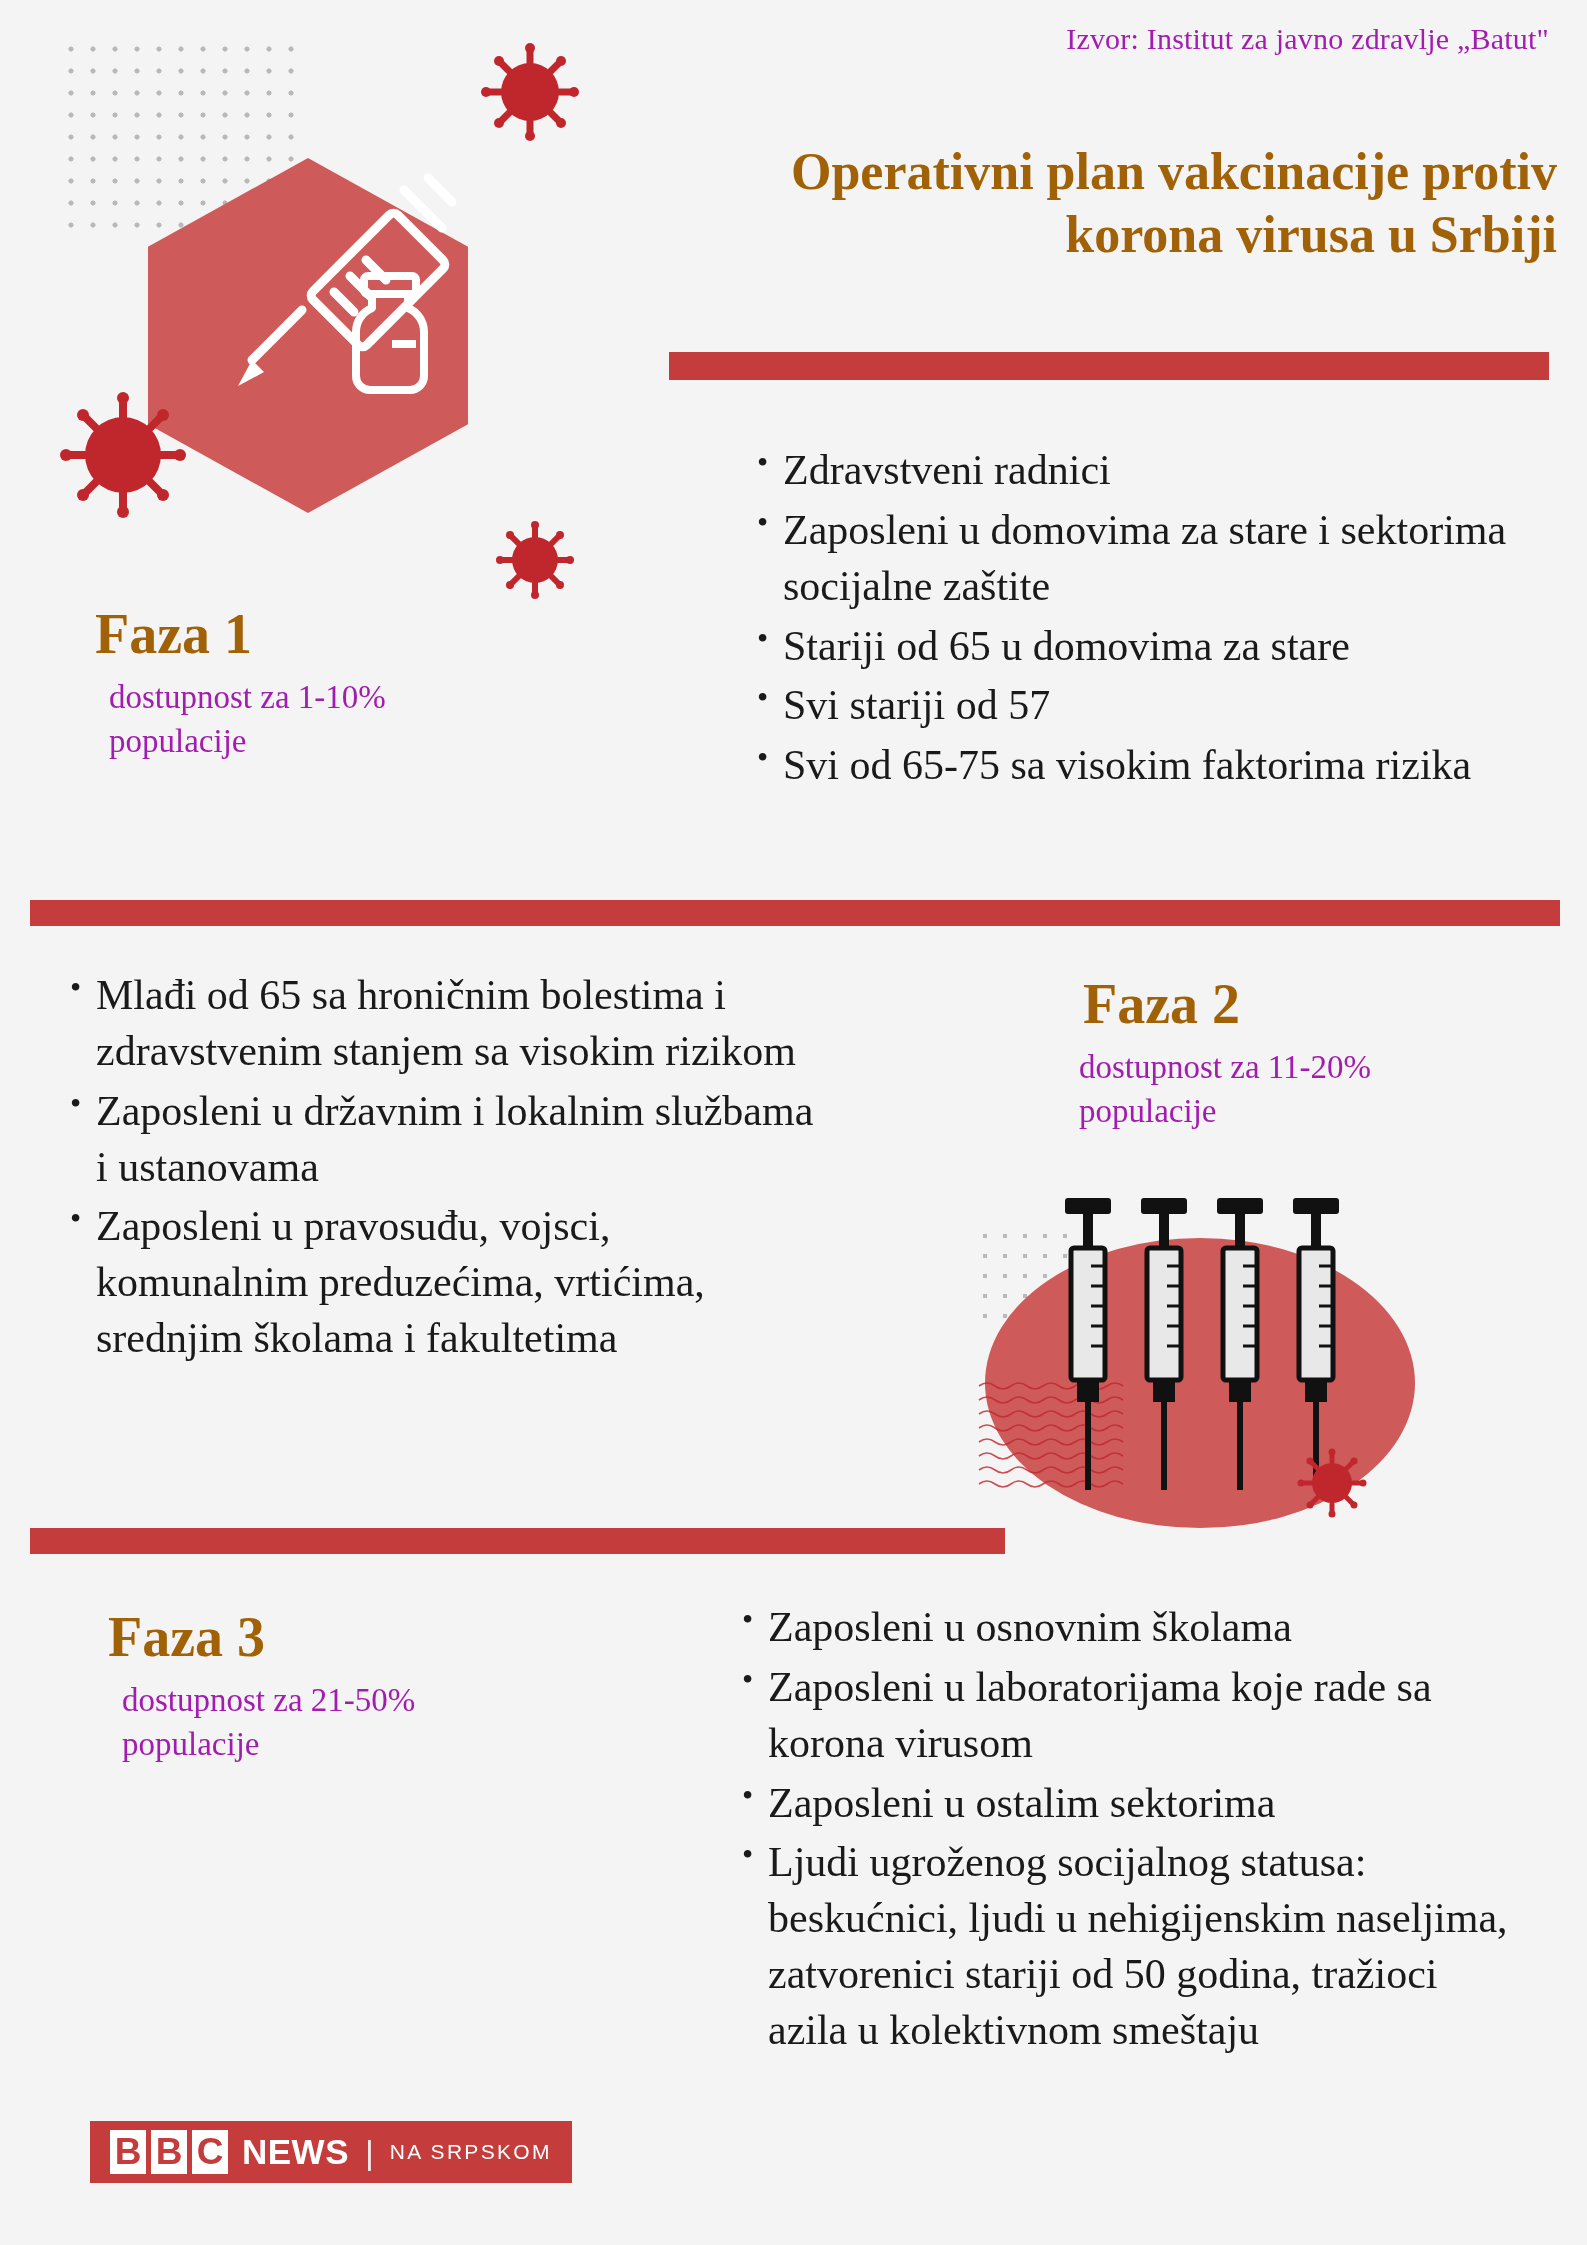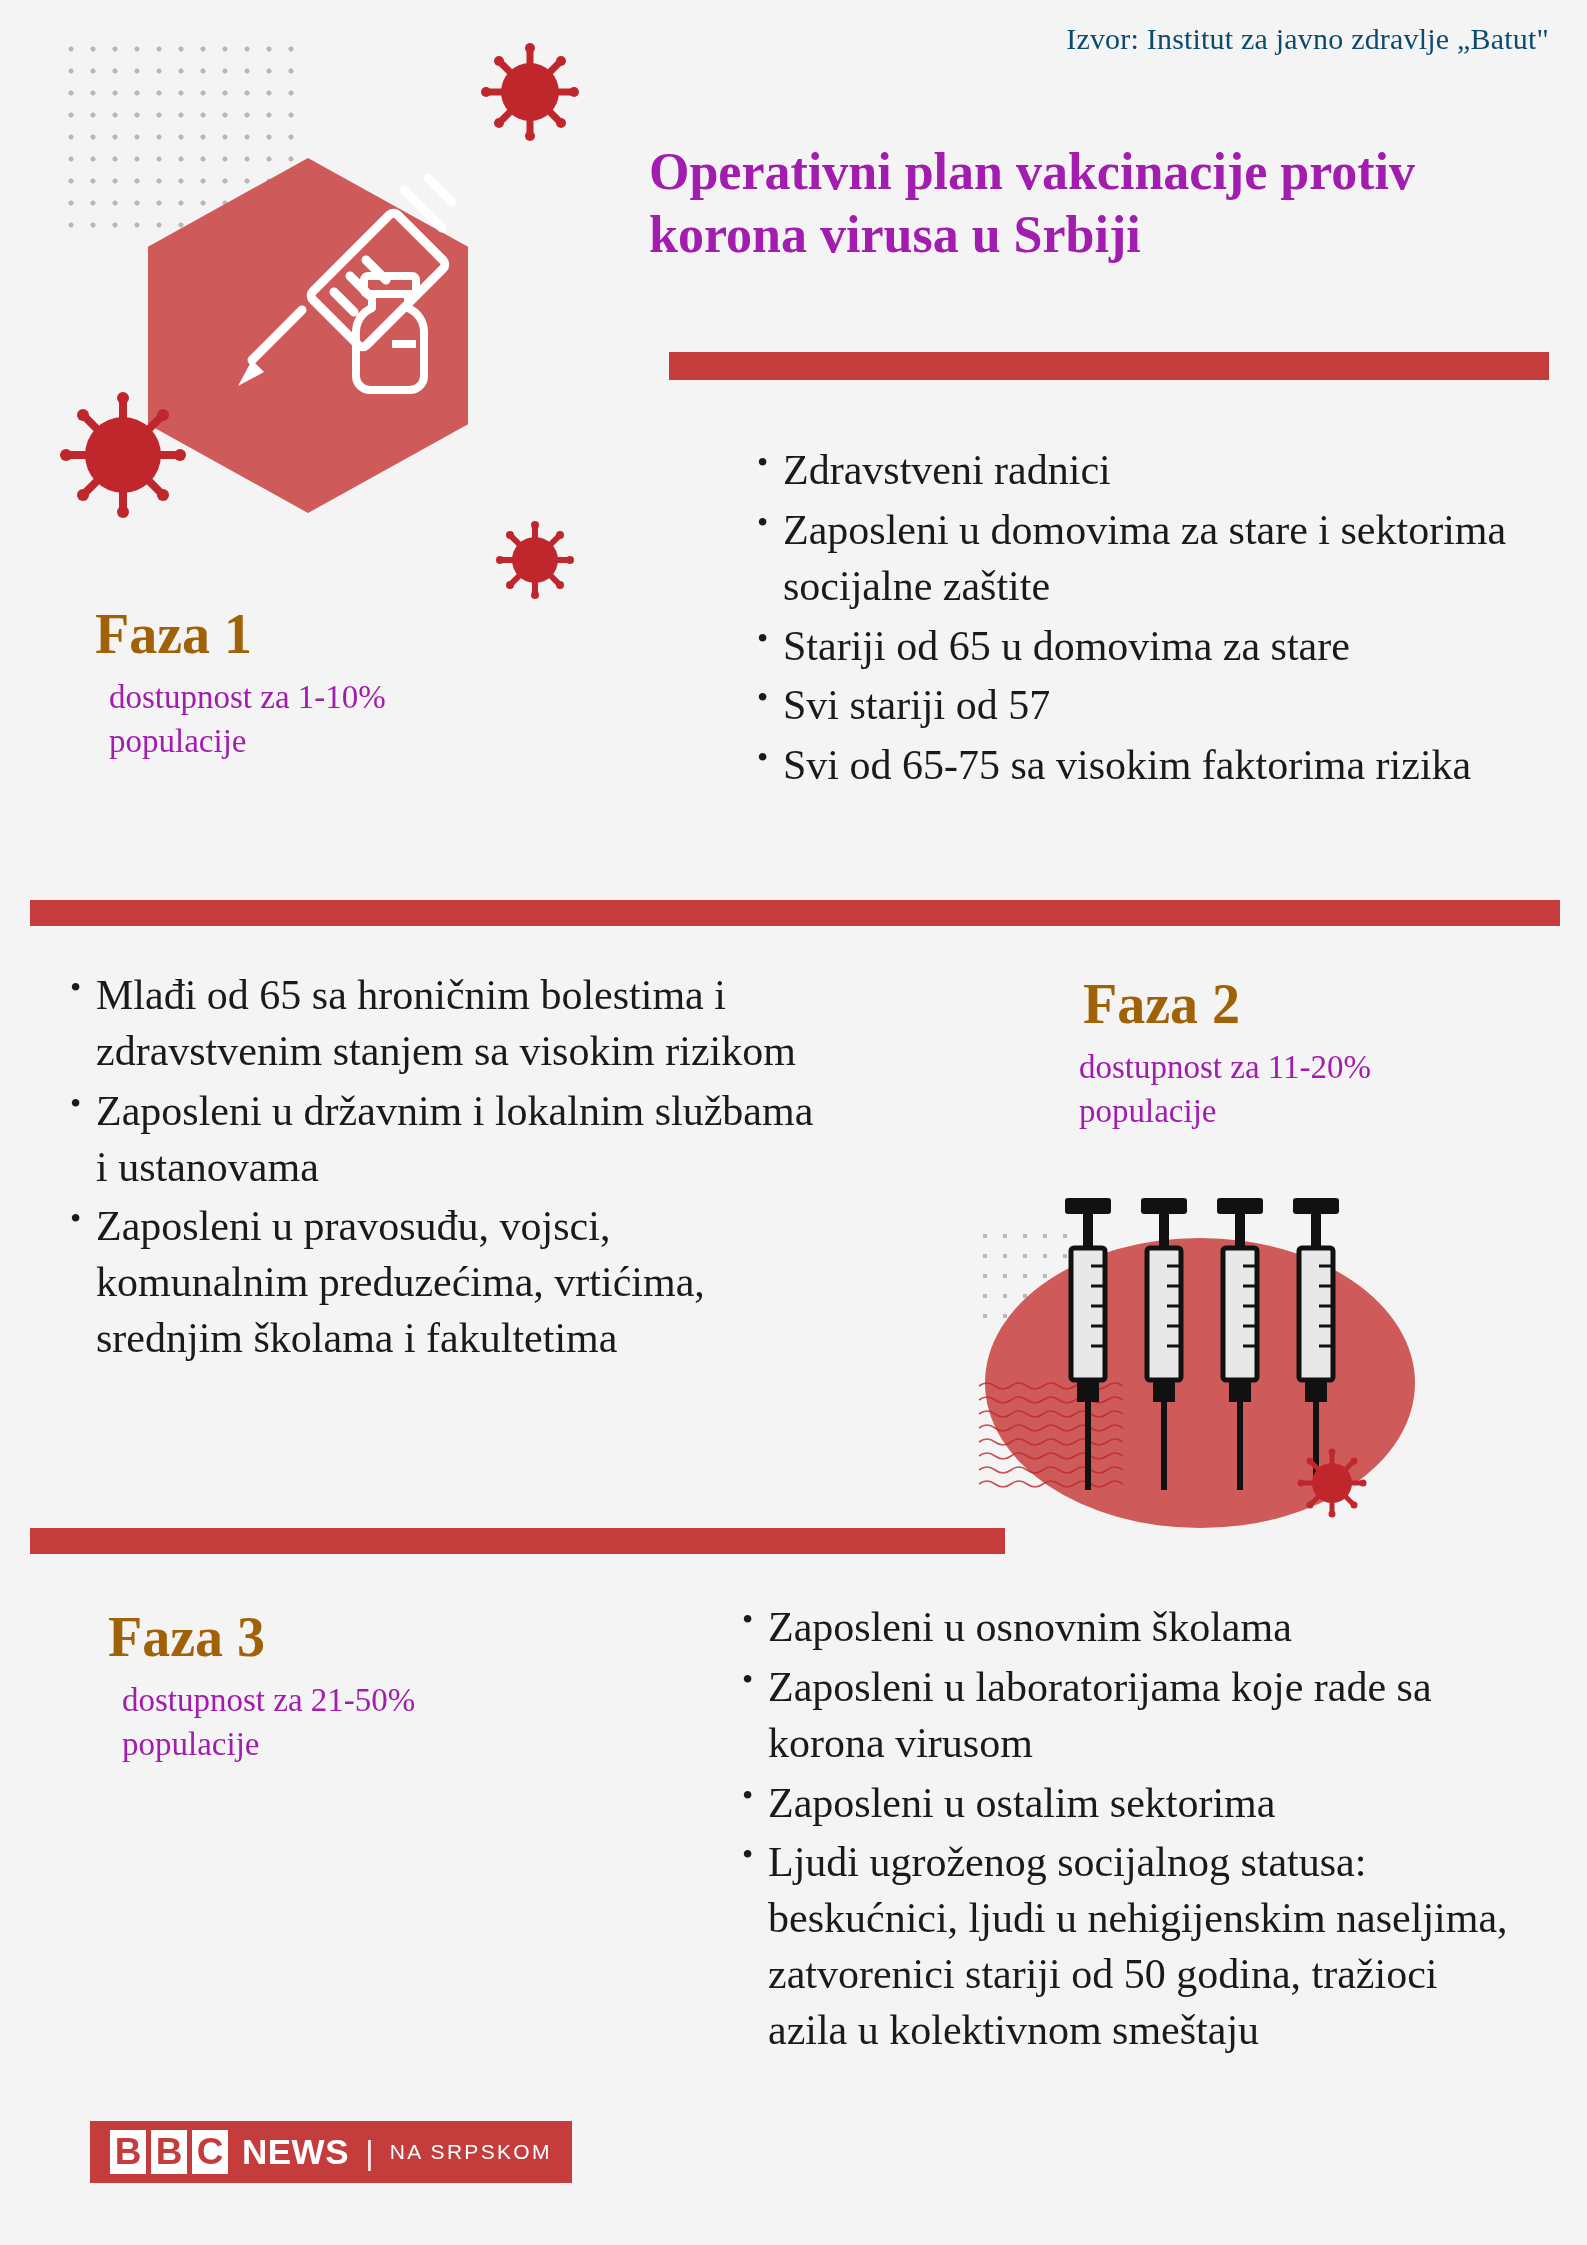--- a/index.html
+++ b/index.html
@@ -16,35 +16,35 @@
     overflow: hidden;
   }
 
   
   .source {
     position: absolute;
     top: 22px;
     right: 38px;
     font-size: 30px;
     letter-spacing: 0.2px;
-    color: #0c4a6e;
+    color: #a21caf;
     text-align: right;
   }
 
   
   .headline {
     position: absolute;
     top: 140px;
-    right: 38px;
+    right: 30px;
     width: 900px;
-    text-align: left;
+    text-align: right;
     font-size: 52px;
     font-weight: bold;
     line-height: 1.22;
-    color: #a21caf;
+    color: #a16207;
   }
 
   .rule {
     position: absolute;
     background: #c43c3c;
   }
   .rule-title {
     top: 352px;
     right: 38px;
     width: 880px;

